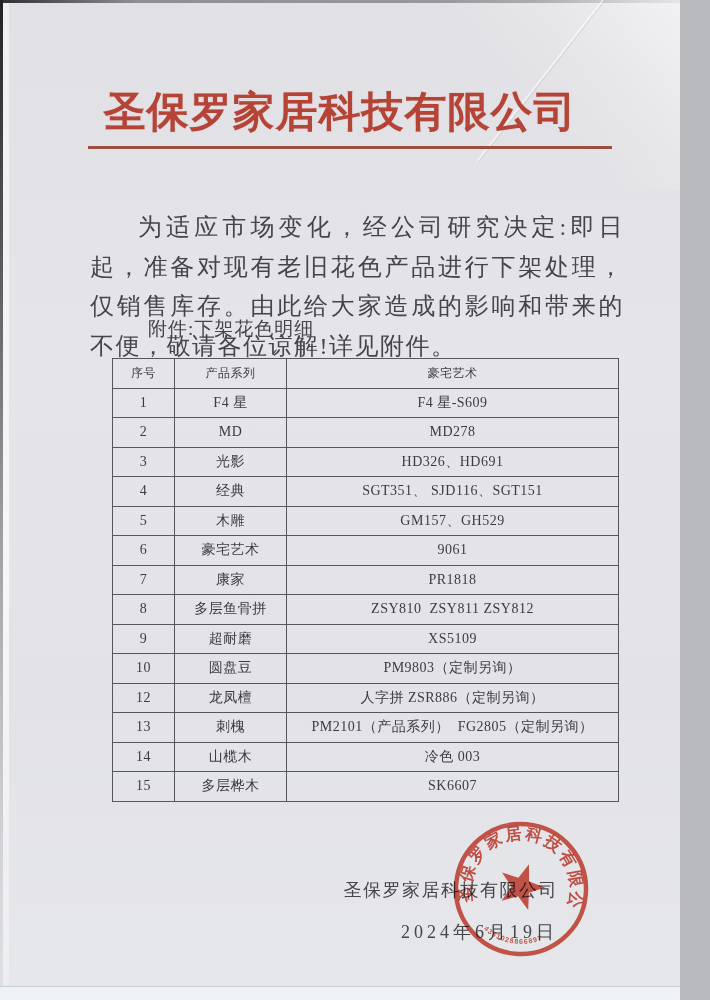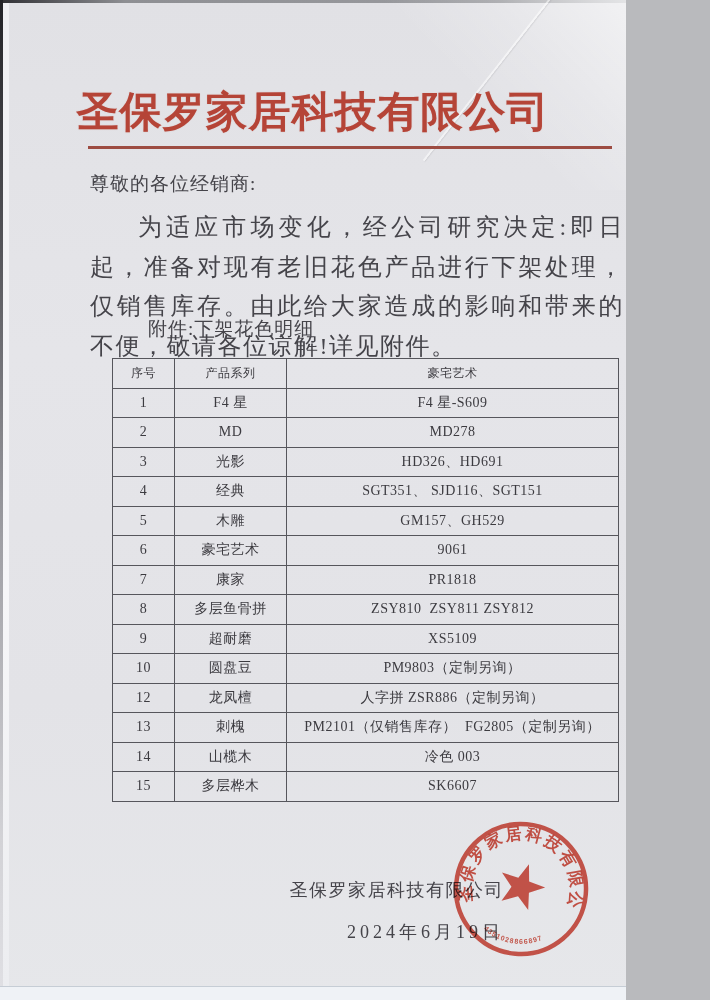--- a/index.html
+++ b/index.html
@@ -3,21 +3,21 @@
 <meta charset="utf-8">
 <style>
   * { margin: 0; padding: 0; box-sizing: border-box; }
   html, body { width: 710px; height: 1000px; overflow: hidden; }
   body {
     font-family: "Liberation Serif", serif;
     background: #b9babd;
   }
   .scan {
     position: relative;
-    width: 626px; height: 1000px;
+    width: 680px; height: 1000px;
     background: linear-gradient(180deg, #e1e1e5 0%, #e5e5e9 35%, #e3e3e7 70%, #e6e7ea 100%);
     overflow: hidden;
   }
   
   .edge-top {
     position: absolute; top: 0; left: 0; right: 0; height: 3px;
     background: linear-gradient(90deg, #303034, #8e8f93 20%, #9a9b9f 80%, #c2c3c7);
   }
   .edge-left {
     position: absolute; top: 0; left: 0; width: 3px; bottom: 14px;
@@ -129,21 +129,20 @@
 
   <div class="edge-top"></div>
   <div class="edge-left"></div>
   <div class="edge-left-light"></div>
   <div class="crease"></div>
   <div class="crease-line"></div>
 
   <h1 class="title">圣保罗家居科技有限公司</h1>
   <div class="title-rule"></div>
 
-  <p class="salutation">尊敬的各位经销商:</p>
   <p class="para">为适应市场变化，经公司研究决定:即日起，准备对现有老旧花色产品进行下架处理，仅销售库存。由此给大家造成的影响和带来的不便，敬请各位谅解!详见附件。</p>
   <p class="attach">附件:下架花色明细</p>
 
   <table class="detail">
     <colgroup>
         <col class="c-no">
         <col class="c-series">
         <col class="c-name">
       </colgroup>
     <thead>
@@ -205,21 +204,21 @@
           <td>PM9803（定制另询）</td>
         </tr>
       <tr>
           <td>12</td>
           <td>龙凤檀</td>
           <td>人字拼 ZSR886（定制另询）</td>
         </tr>
       <tr>
           <td>13</td>
           <td>刺槐</td>
-          <td>PM2101（仅销售库存）  FG2805（定制另询）</td>
+          <td>PM2101（产品系列）  FG2805（定制另询）</td>
         </tr>
       <tr>
           <td>14</td>
           <td>山榄木</td>
           <td>冷色 003</td>
         </tr>
       <tr>
           <td>15</td>
           <td>多层桦木</td>
           <td>SK6607</td>

